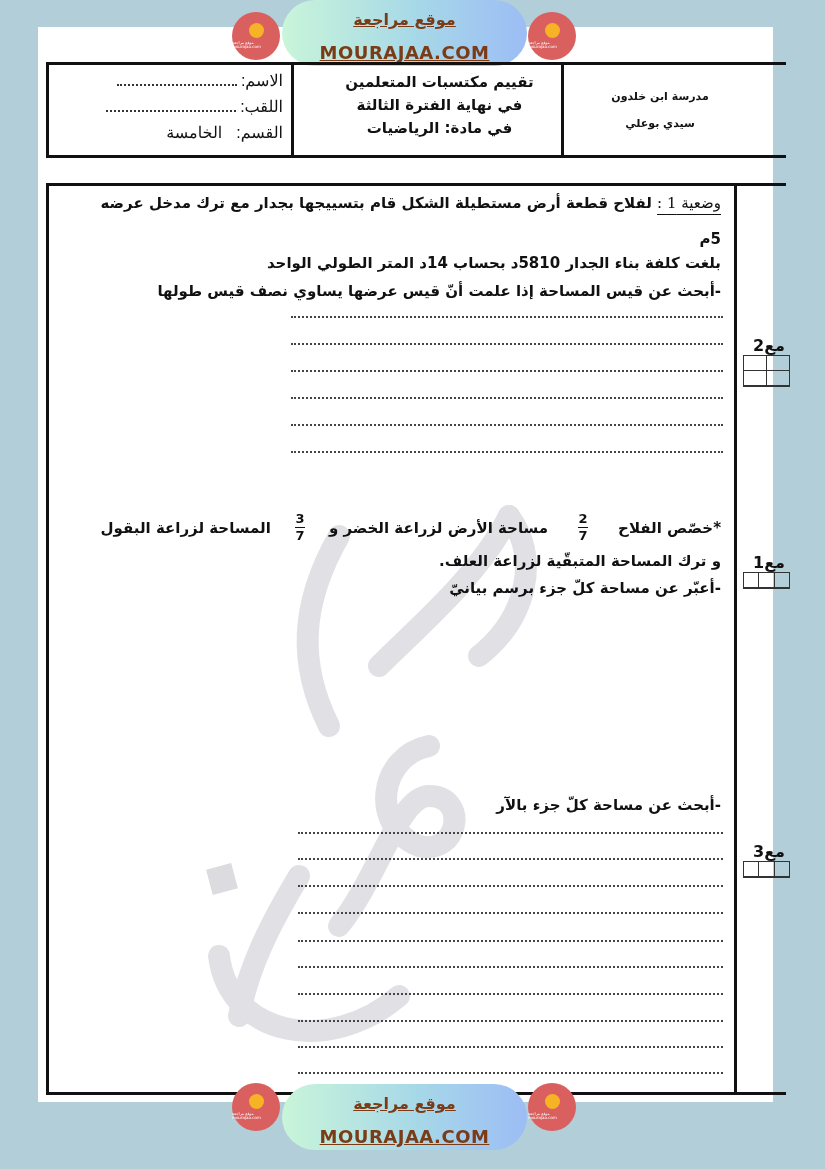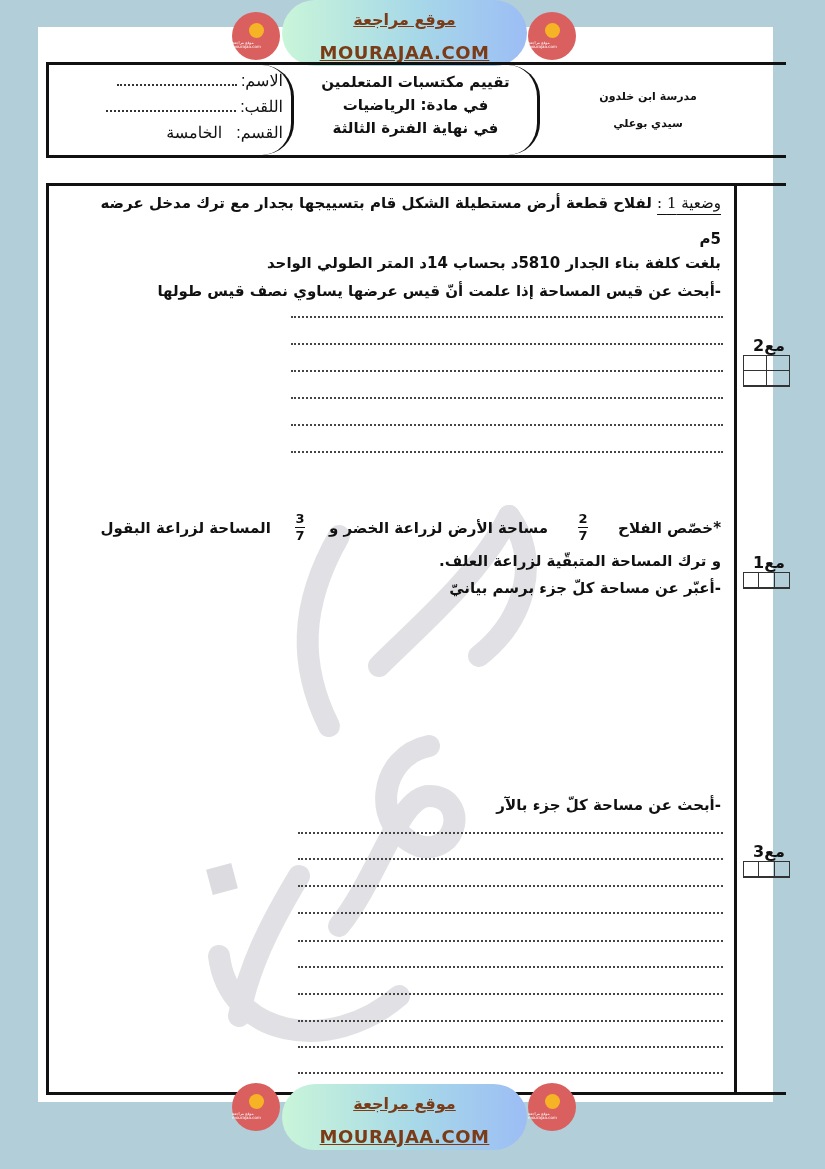--- a/index.html
+++ b/index.html
@@ -11,23 +11,23 @@
   }
   .page {
     position: absolute; left: 38px; top: 27px; width: 735px; height: 1075px;
     background: #fff;
   }
   .header-box {
     position: absolute; left: 46px; top: 62px; width: 740px; height: 96px;
     border: 3px solid #111; border-right: none; box-sizing: border-box;
     display: flex; direction: ltr;
   }
-  .hcell { box-sizing: border-box; height: 100%; position: relative; border-radius: 32px; }
+  .hcell { box-sizing: border-box; height: 100%; position: relative; }
   .hcell.student { width: 245px; border-right: 3px solid #111; padding: 6px 8px 0 0; direction: rtl; font-family: "Liberation Sans", sans-serif; font-size: 16px; }
-  .hcell.title { width: 246px; border-right: 3px solid #111; direction: rtl; text-align: center; font-weight: bold; font-size: 15px; line-height: 23px; padding-top: 6px; font-family: "DejaVu Sans", sans-serif; }
+  .hcell.title { width: 246px; border-right: 3px solid #111; direction: rtl; text-align: center; font-weight: bold; font-size: 15px; line-height: 23px; padding-top: 6px; font-family: "DejaVu Sans", sans-serif; margin-left: 24px; }
   .hcell.school { flex: 1; direction: rtl; text-align: center; font-weight: bold; font-size: 11px; line-height: 27px; padding-top: 18px; padding-right: 30px; }
   .srow { display: flex; align-items: baseline; gap: 4px; height: 26px; }
   .dots { border-bottom: 2px dotted #333; width: 120px; height: 12px; }
   .main-box {
     position: absolute; left: 46px; top: 183px; width: 740px; height: 912px;
     border: 3px solid #111; border-right: none; box-sizing: border-box;
   }
   .marks-col {
     position: absolute; right: 0; top: 0; width: 52px; height: 100%;
     border-left: 3px solid #111; box-sizing: border-box;
@@ -92,22 +92,22 @@
       <span>اللقب:</span>
       <span class="dots" style="width:130px"></span>
     </div>
     <div class="srow">
       <span>القسم:</span>
       <span style="margin-right:10px">الخامسة</span>
     </div>
   </div>
   <div class="hcell title">
     <div>تقييم مكتسبات المتعلمين</div>
+    <div>في نهاية الفترة الثالثة</div>
     <div>في مادة: الرياضيات</div>
-    <div>في نهاية الفترة الثالثة</div>
   </div>
   <div class="hcell school">
     <div>مدرسة ابن خلدون</div>
     <div>سيدي بوعلي</div>
   </div>
 </div>
 
 <div class="main-box">
   <svg class="watermark" viewBox="0 0 420 560">
     <g fill="none" stroke="#dcdbe0" stroke-width="22" stroke-linecap="round" opacity="0.85">

